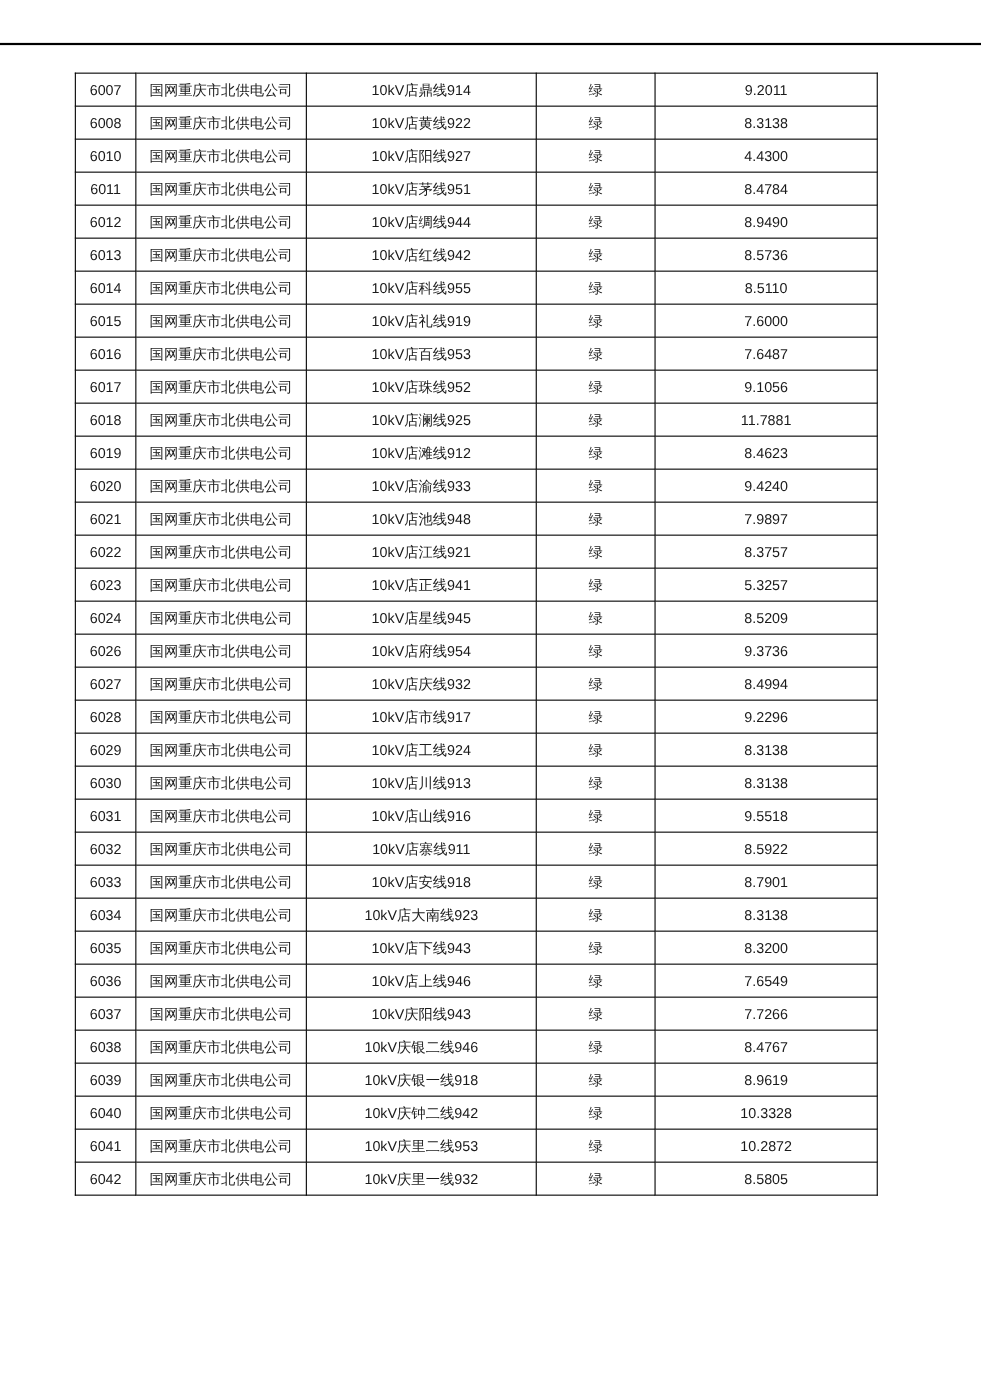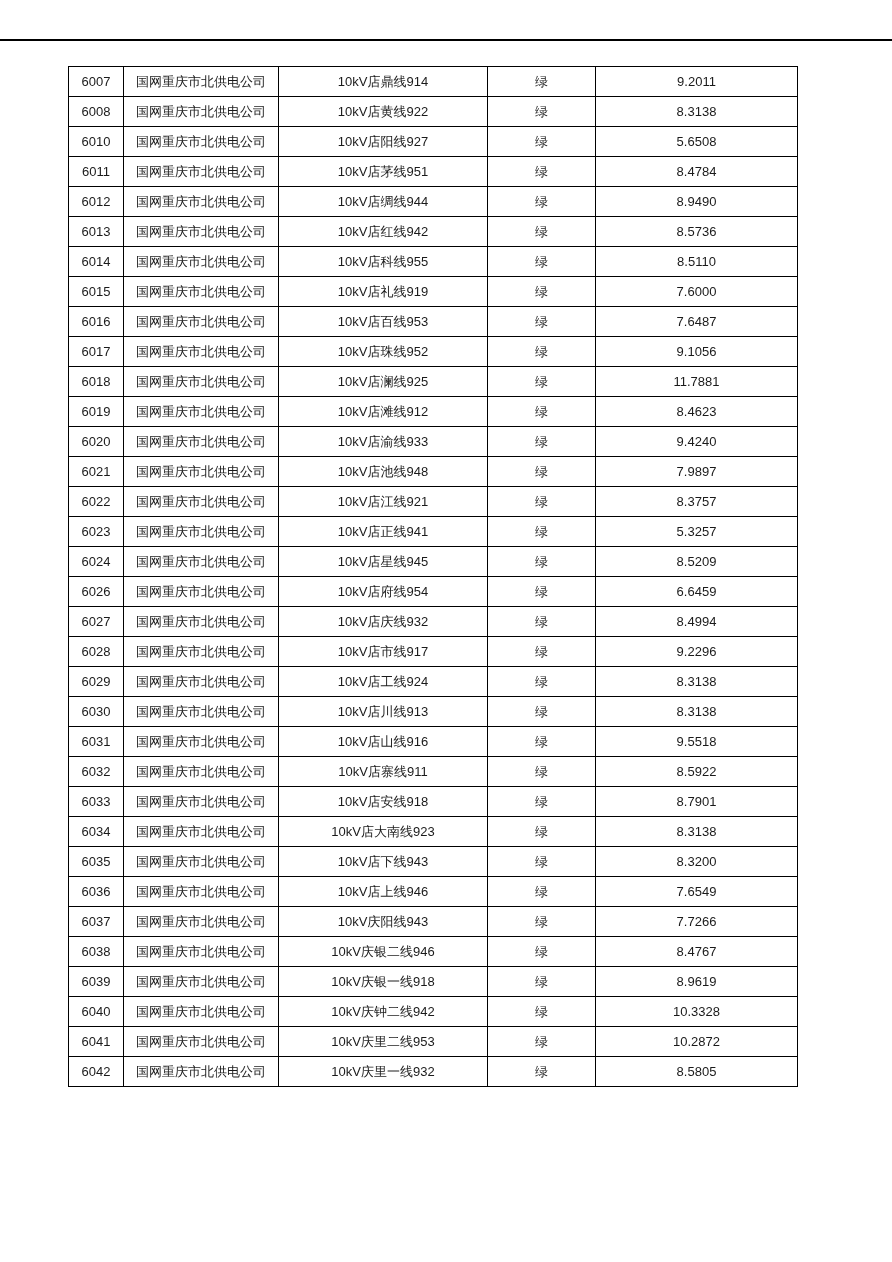--- a/index.html
+++ b/index.html
@@ -72,21 +72,21 @@
         <td>国网重庆市北供电公司</td>
         <td>10kV店黄线922</td>
         <td>绿</td>
         <td>8.3138</td>
       </tr>
       <tr>
         <td>6010</td>
         <td>国网重庆市北供电公司</td>
         <td>10kV店阳线927</td>
         <td>绿</td>
-        <td>5.6508</td>
+        <td>4.4300</td>
       </tr>
       <tr>
         <td>6011</td>
         <td>国网重庆市北供电公司</td>
         <td>10kV店茅线951</td>
         <td>绿</td>
         <td>8.4784</td>
       </tr>
       <tr>
         <td>6012</td>
@@ -177,21 +177,21 @@
         <td>国网重庆市北供电公司</td>
         <td>10kV店星线945</td>
         <td>绿</td>
         <td>8.5209</td>
       </tr>
       <tr>
         <td>6026</td>
         <td>国网重庆市北供电公司</td>
         <td>10kV店府线954</td>
         <td>绿</td>
-        <td>6.6459</td>
+        <td>9.3736</td>
       </tr>
       <tr>
         <td>6027</td>
         <td>国网重庆市北供电公司</td>
         <td>10kV店庆线932</td>
         <td>绿</td>
         <td>8.4994</td>
       </tr>
       <tr>
         <td>6028</td>

